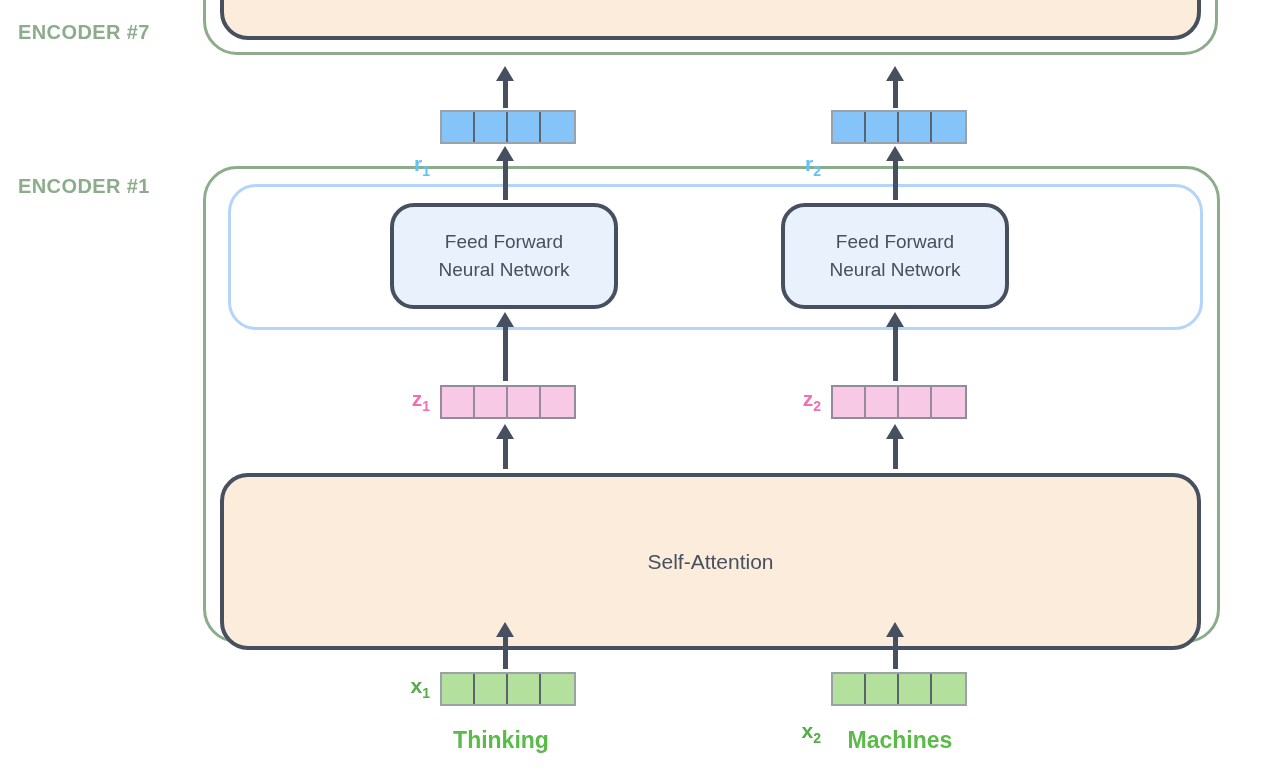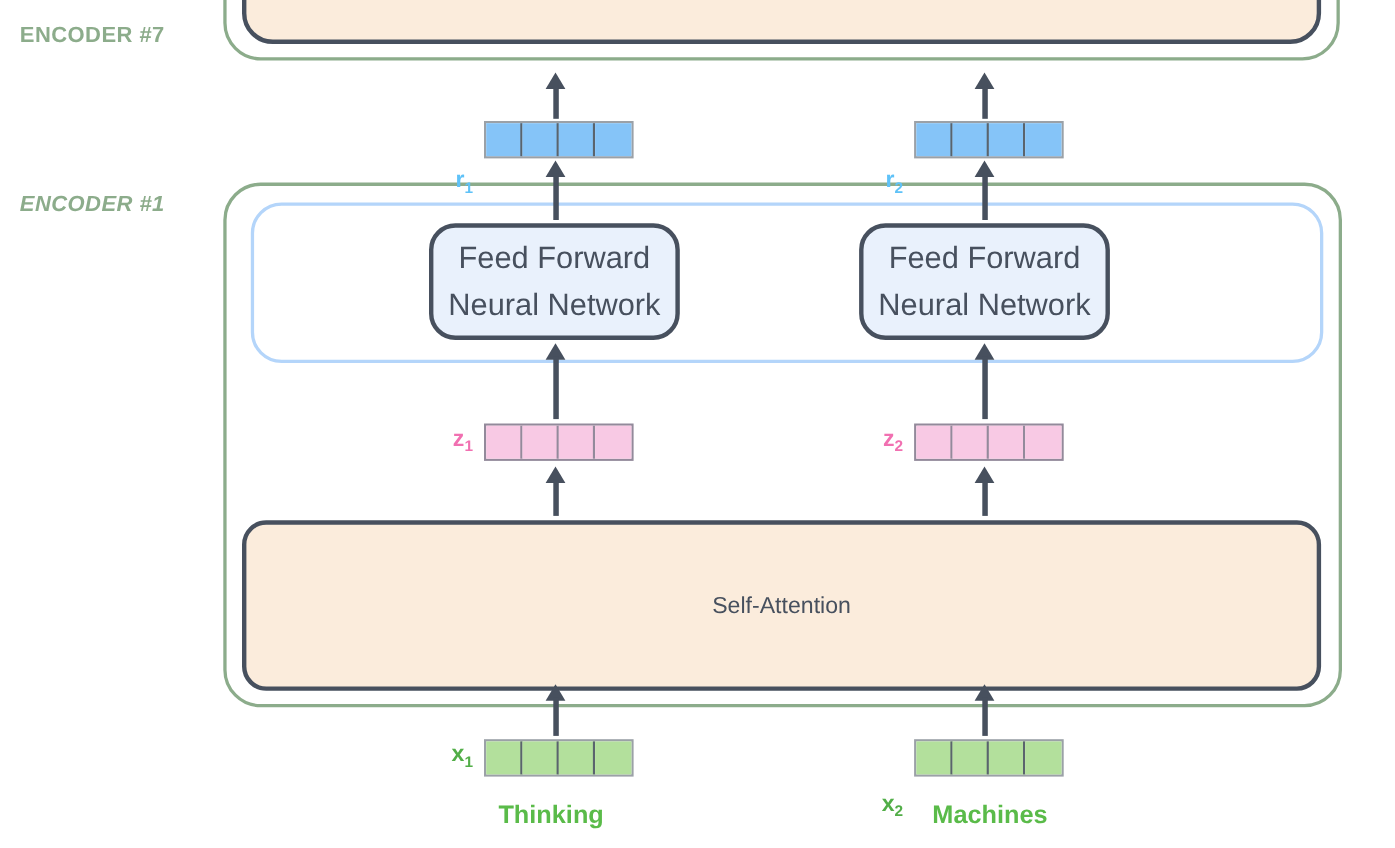--- a/index.html
+++ b/index.html
@@ -30,38 +30,38 @@
 
   .enc-label {
     position: absolute;
     font-size: 20px;
     font-weight: 600;
     letter-spacing: 0.4px;
     color: var(--sage);
     z-index: 2;
   }
   #enc2-label { left: 18px; top: 21px; }
-  #enc1-label { left: 18px; top: 175px; font-style: italic; }
+  #enc1-label { left: 18px; top: 175px; }
 
   
   .attn-box {
     position: absolute;
     background: var(--peach-fill);
     border: 4px solid var(--slate);
     border-radius: 28px;
     box-sizing: border-box;
     z-index: 2;
     display: flex;
     align-items: center;
     justify-content: center;
     font-size: 21px;
     color: var(--slate);
   }
   #enc2-attn { left: 220px; top: -56px; width: 981px; height: 96px; }
-  #enc1-attn { left: 220px; top: 473px; width: 981px; height: 155px; border-radius: 22px; }
+  #enc1-attn { left: 220px; top: 473px; width: 981px; height: 177px; }
 
   #ffnn-panel {
     position: absolute;
     left: 228px; top: 184px; width: 975px; height: 146px;
     border: 3px solid var(--blue-border);
     border-radius: 28px;
     box-sizing: border-box;
     background: transparent;
     z-index: 2;
   }
@@ -72,21 +72,21 @@
     width: 228px;
     height: 106px;
     background: var(--ffnn-fill);
     border: 4px solid var(--slate);
     border-radius: 24px;
     box-sizing: border-box;
     display: flex;
     flex-direction: column;
     align-items: center;
     justify-content: center;
-    font-size: 28px;
+    font-size: 19px;
     line-height: 1.5;
     color: var(--slate);
     z-index: 3;
   }
   #ffnn1 { left: 390px; }
   #ffnn2 { left: 781px; }
 
   
   .arrow { position: absolute; width: 18px; z-index: 5; }
   .arrow .head {

